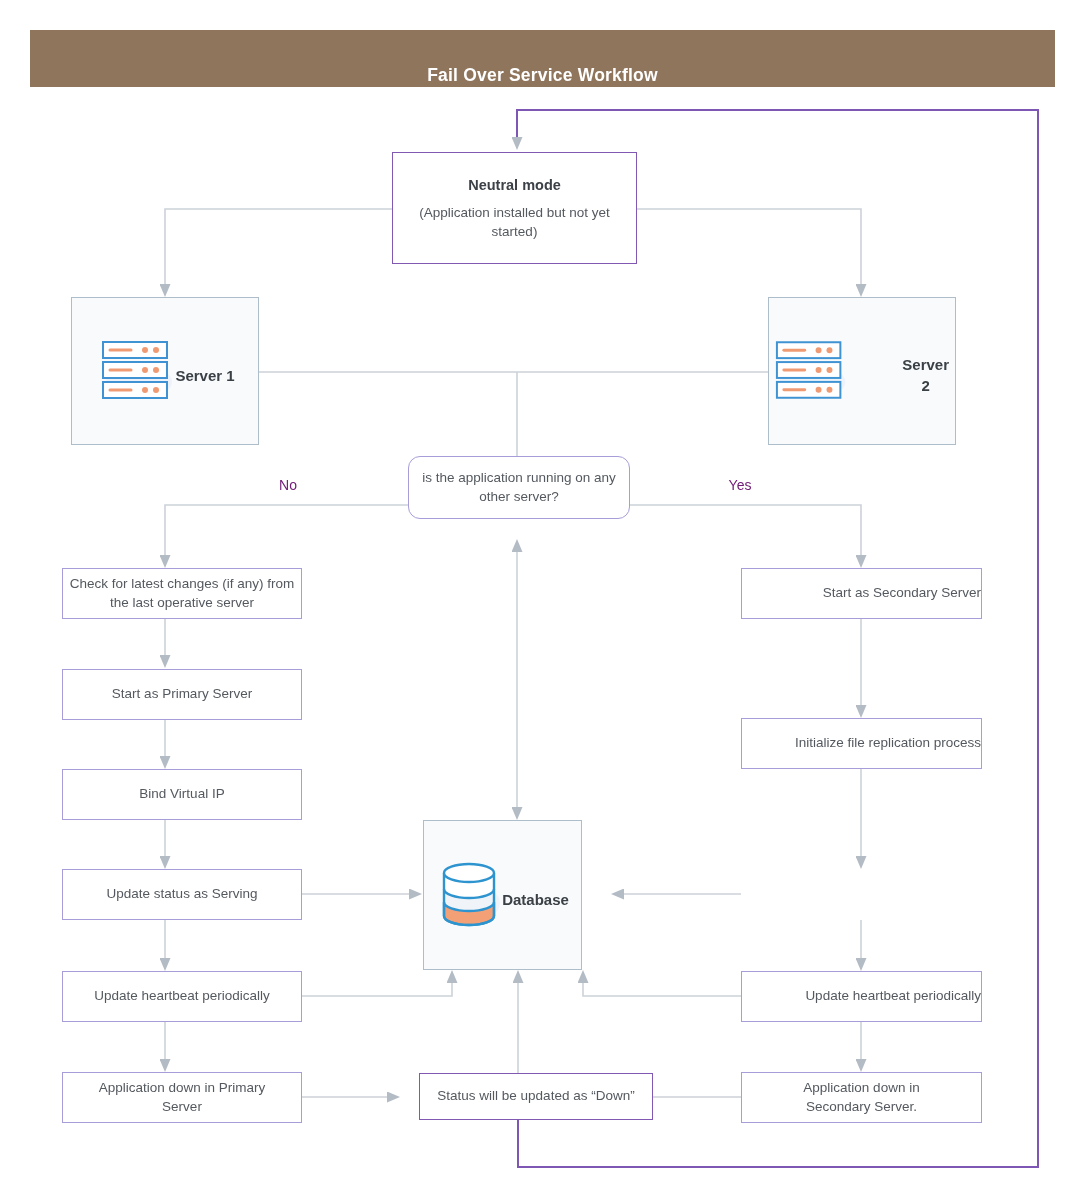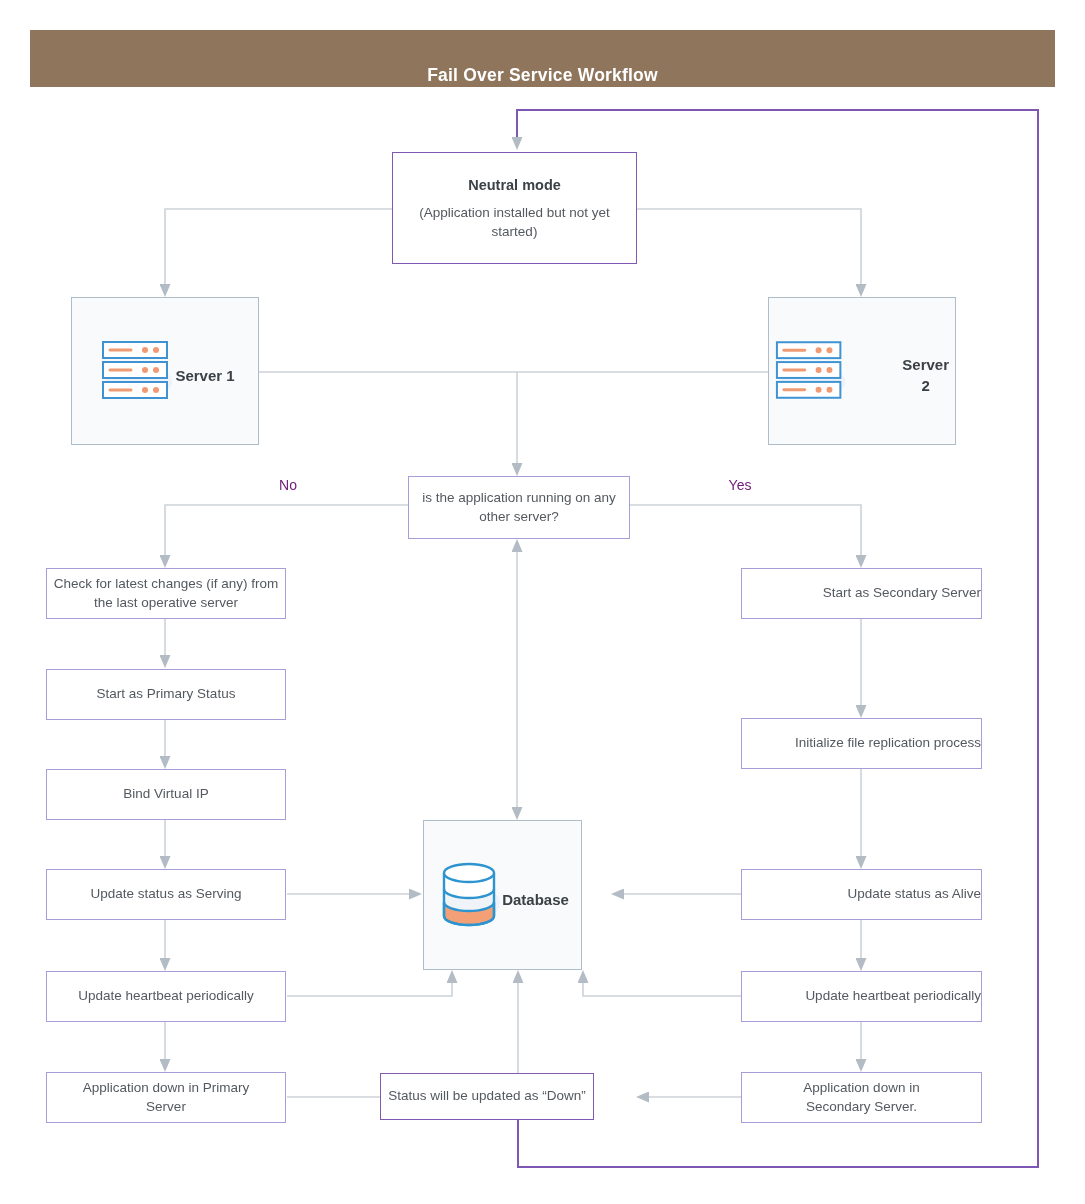--- a/index.html
+++ b/index.html
@@ -17,29 +17,29 @@
   .gray-box{border:1px solid #aebdca;background:#f8fafb;flex-direction:row;}
 
   .neutral{left:392px;top:152px;width:245px;height:112px;flex-direction:column;gap:9px;text-align:center;}
   .neutral .bold-title{font-weight:bold;font-size:14.5px;color:#3c4147;}
   .neutral .sub{max-width:212px;}
 
   .server1{left:71px;top:297px;width:188px;height:148px;}
   .server2{left:768px;top:297px;width:188px;height:148px;gap:48px;}
   .gray-box .node-label{font-weight:bold;font-size:15px;color:#3b4046;margin-top:10px;}
 
-  .decision{left:408px;top:476px;width:222px;height:63px;}
+  .decision{left:408px;top:456px;width:222px;height:63px;border-radius:12px;}
   .decision .txt{max-width:200px;}
 
-  .lcol{left:46px;width:240px;height:51px;}
+  .lcol{left:62px;width:240px;height:51px;}
   .rcol{left:741px;width:241px;height:51px;justify-content:flex-end;}
   .narrow .txt{max-width:175px;display:block;margin:0 auto;}
 
   .database{left:423px;top:820px;width:159px;height:150px;}
-  .status{left:380px;top:1073px;width:214px;height:47px;}
+  .status{left:419px;top:1073px;width:234px;height:47px;}
 
   .branch-label{position:absolute;width:44px;text-align:center;color:#701a75;font-size:14px;}
   .no-label{left:266px;top:477px;}
   .yes-label{left:718px;top:477px;}
 
   svg.wires{position:absolute;left:0;top:0;pointer-events:none;}
   .wire{fill:none;stroke:#ccd2d9;stroke-width:1.6px;}
   .wire-loop{fill:none;stroke:#7e57b5;stroke-width:2px;}
 </style>
 </head>
@@ -151,43 +151,40 @@
     <span class="txt">is the application running on any other server?</span>
   </div>
 
   <span class="branch-label no-label">No</span>
   <span class="branch-label yes-label">Yes</span>
 
   <div class="node purple-light lcol" style="top:568px">
     <span class="txt">Check for latest changes (if any) from the last operative server</span>
   </div>
   <div class="node purple-light lcol" style="top:669px">
-    <span class="txt">Start as Primary Status</span>
+    <span class="txt">Start as Primary Server</span>
   </div>
   <div class="node purple-light lcol" style="top:769px">
     <span class="txt">Bind Virtual IP</span>
   </div>
   <div class="node purple-light lcol" style="top:869px">
     <span class="txt">Update status as Serving</span>
   </div>
   <div class="node purple-light lcol" style="top:971px">
     <span class="txt">Update heartbeat periodically</span>
   </div>
   <div class="node purple-light lcol narrow" style="top:1072px">
     <span class="txt">Application down in Primary Server</span>
   </div>
 
   <div class="node purple-light rcol" style="top:568px">
     <span class="txt">Start as Secondary Server</span>
   </div>
   <div class="node purple-light rcol" style="top:718px">
     <span class="txt">Initialize file replication process</span>
-  </div>
-  <div class="node purple-light rcol" style="top:869px">
-    <span class="txt">Update status as Alive</span>
   </div>
   <div class="node purple-light rcol" style="top:971px">
     <span class="txt">Update heartbeat periodically</span>
   </div>
   <div class="node purple-light rcol narrow" style="top:1072px">
     <span class="txt">Application down in Secondary Server.</span>
   </div>
 
   <div class="node gray-box database">
     <svg width="66" height="72" viewBox="0 0 66 72">

